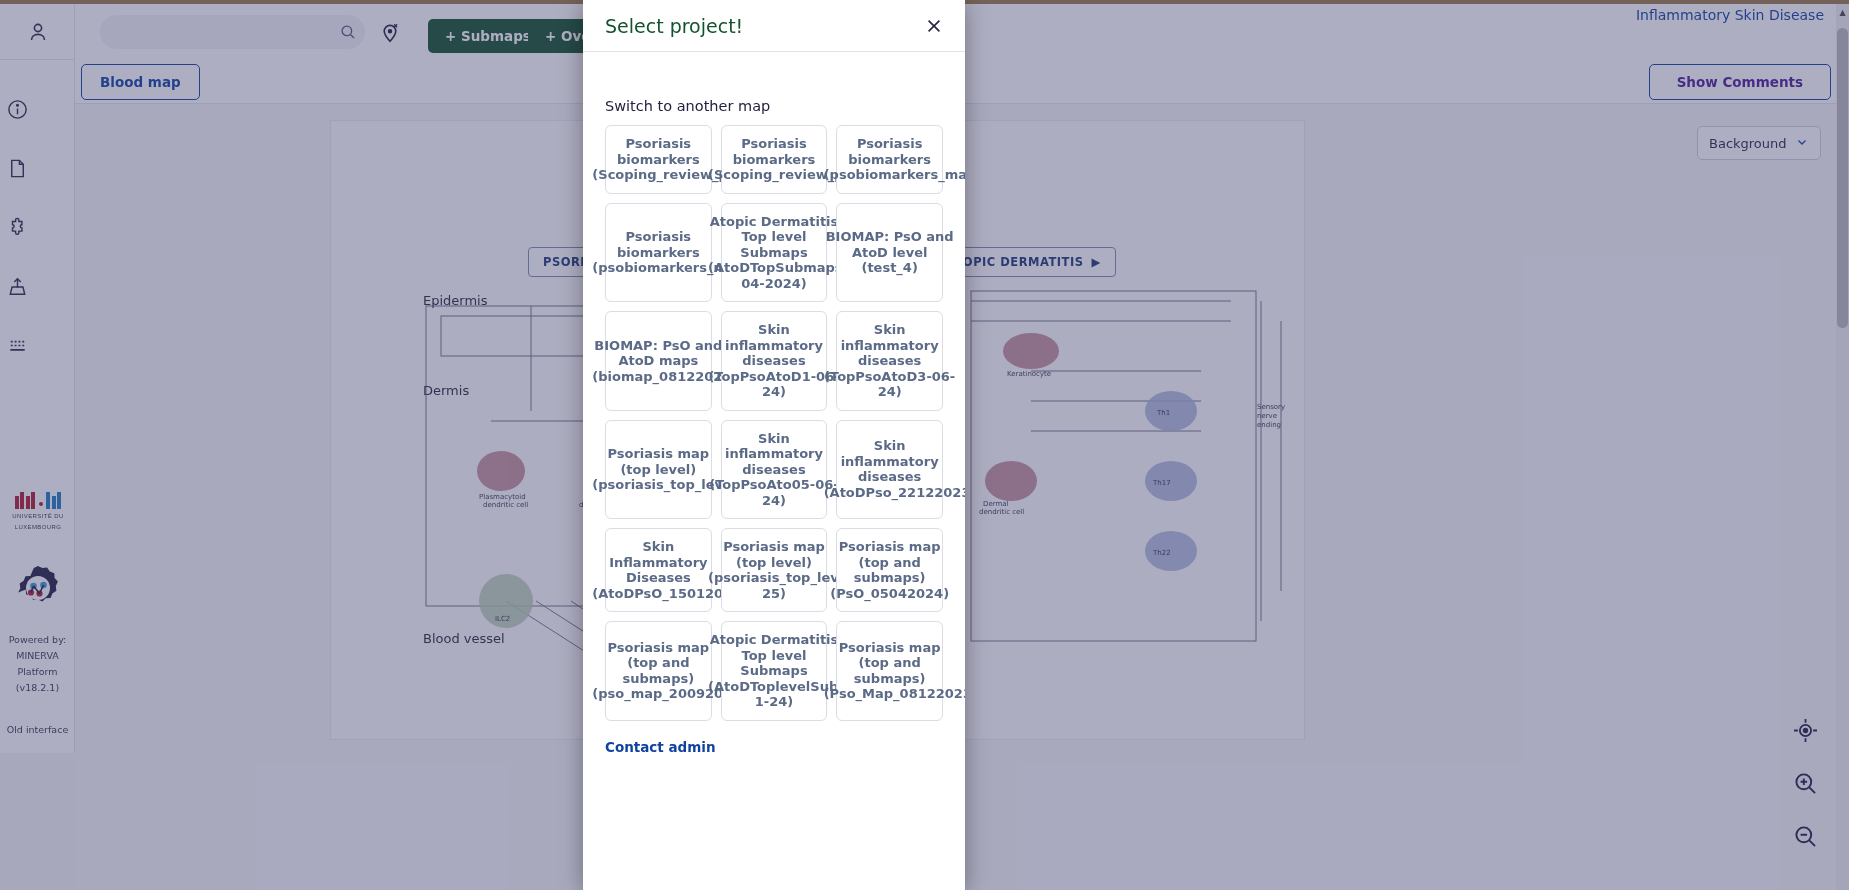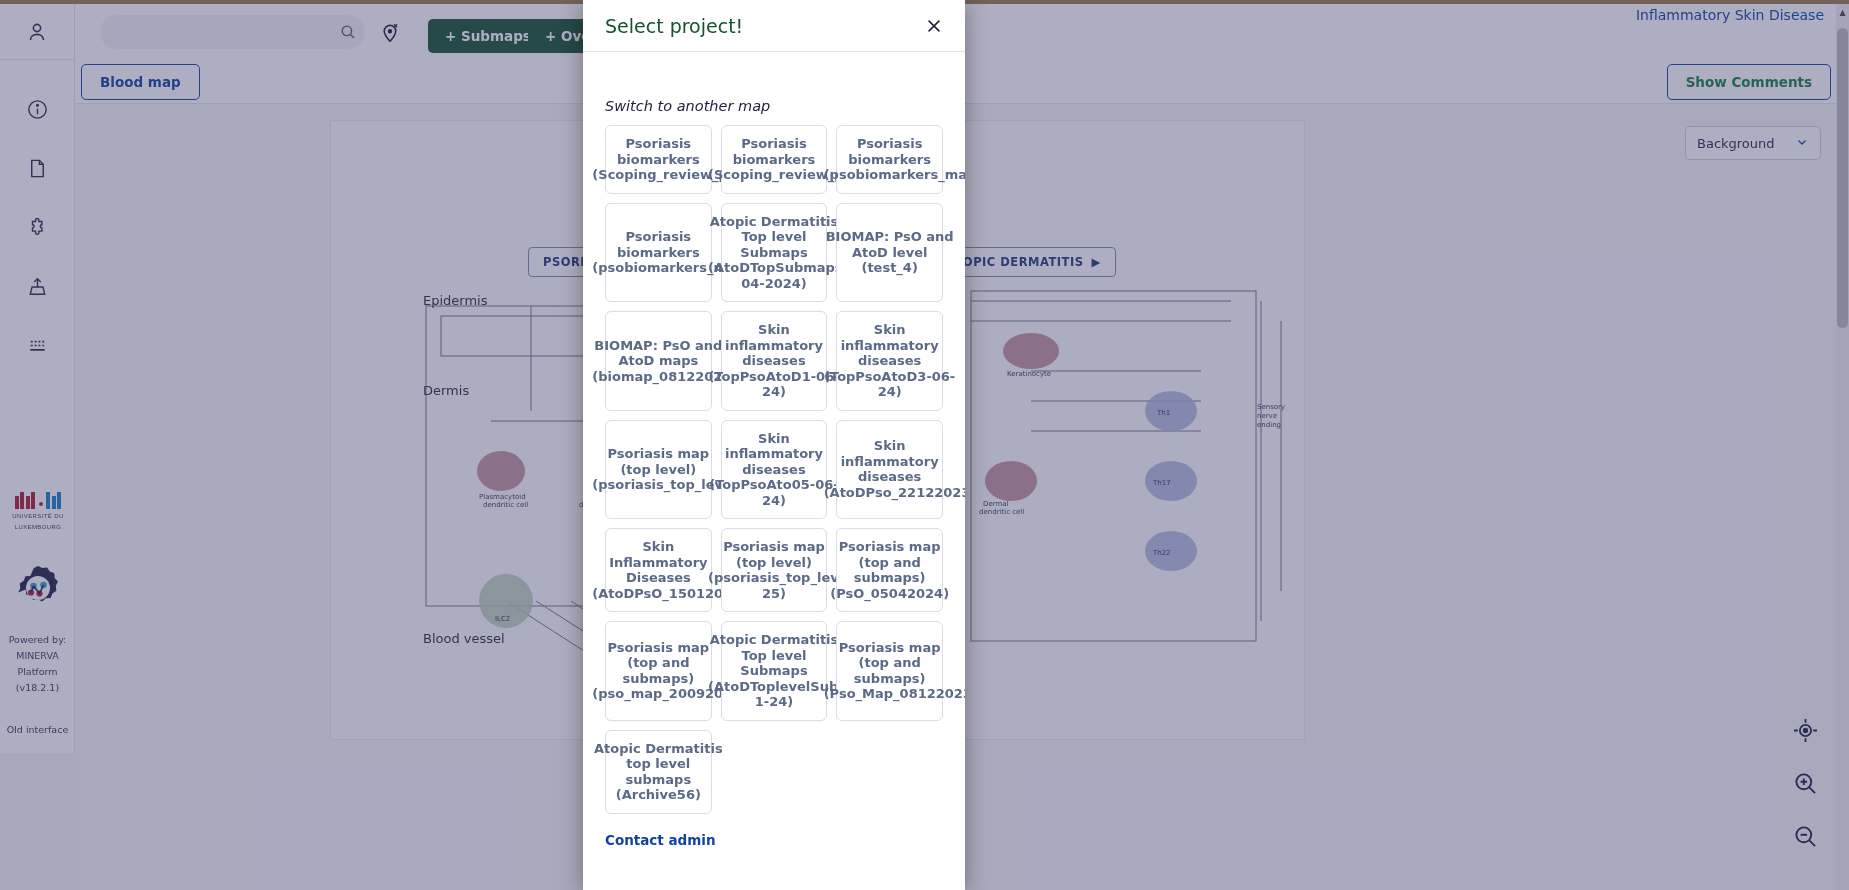--- a/index.html
+++ b/index.html
@@ -12,21 +12,21 @@
   .app { position: relative; width: 1849px; height: 890px; overflow: hidden; background:#f4f4f6; }
 
   
   .app-under { position:absolute; inset:0; }
 
   .topstrip { position:absolute; left:0; top:0; width:1849px; height:4px; background:#9c7b4a; }
 
   .sidebar {
     position:absolute; left:0; top:4px; width:75px; height:749px;
     background:#ffffff; border-right:1px solid #e3e3e8;
-    display:flex; flex-direction:column; align-items:center;
+    display:flex; flex-direction:column; align-items:flex-start;
   }
   .side-user { width:75px; height:56px; display:flex; align-items:center; justify-content:center;
                border-bottom:1px solid #e3e3e8; }
   .side-icons { margin-top:32px; display:flex; flex-direction:column; align-items:center; gap:25px; }
   .side-ic { width:34px; height:34px; display:flex; align-items:center; justify-content:center;
              color:#2b2a4a; cursor:pointer; }
   .side-ic svg { display:block; }
 
   .logo-unilu { position:absolute; left:8px; top:485px; width:60px; text-align:center; }
   .unilu-bars { display:flex; align-items:flex-end; justify-content:center; gap:1.5px; height:20px; position:relative;}
@@ -53,26 +53,26 @@
               font-family:"DejaVu Sans",sans-serif; white-space:nowrap; }
   .b-submaps { position:absolute; left:353px; top:15px; }
   .b-overlays { position:absolute; left:453px; top:15px; }
   .proj-name { position:absolute; right:25px; top:3px; font-size:14px; color:#10439f; font-weight:400; }
 
   .tabbar { position:absolute; left:75px; top:60px; right:0; height:44px; background:#fff;
             border-bottom:1px solid #e3e3e8; }
   .tab-main { position:absolute; left:6px; top:4px; border:1px solid #10439f; color:#10439f;
               background:#fff; border-radius:5px; font-size:13.5px; font-weight:600;
               padding:9px 18px; cursor:pointer; font-family:"DejaVu Sans",sans-serif;}
-  .btn-comments { position:absolute; right:18px; top:4px; border:1px solid #10439f; color:#15803d;
+  .btn-comments { position:absolute; right:18px; top:4px; border:1px solid #10439f; color:#4c1d95;
                   background:#fff; border-radius:5px; font-size:13.5px; font-weight:600;
-                  padding:9px 18px; cursor:pointer; font-family:"DejaVu Sans",sans-serif;margin-left:40px;}
+                  padding:9px 27px; cursor:pointer; font-family:"DejaVu Sans",sans-serif;margin-left:40px;}
 
   .canvas { position:absolute; left:75px; top:104px; right:0; bottom:0; background:#f7f7f9; overflow:hidden; }
-  .bg-select { position:absolute; right:28px; top:22px; width:136px; height:34px; background:#fff;
+  .bg-select { position:absolute; right:28px; top:22px; width:124px; height:34px; background:#fff;
                border:1px solid #cfcfdb; border-radius:5px; display:flex; align-items:center;
                justify-content:space-between; padding:0 11px; font-size:13px; color:#2b2a4a; cursor:pointer;}
   .map-img { position:absolute; left:255px; top:16px; width:975px; height:620px;
              background:#fdfdfd; border:1px solid #e8e8ee; overflow:hidden;}
   .biomap-badge { position:absolute; left:340px; top:80px; text-align:center; }
   .biomap-badge .ic { width:19px; height:17px; background:#3f6fd6; border-radius:2px; margin:0 auto 5px; }
   .biomap-badge .lb { font-size:12.5px; font-weight:700; color:#1e3f8f; }
   .pill { position:absolute; border:1px solid #7b8db5; border-radius:4px; background:#fff;
           font-size:11.5px; font-weight:700; letter-spacing:.5px; color:#1f3b78;
           padding:7px 14px; display:flex; align-items:center; gap:8px; }
@@ -95,21 +95,21 @@
     position:absolute; left:583px; top:0px; width:382px; height:890px;
     background:#fff; box-shadow:0 3px 22px rgba(0,0,0,.35);
     display:flex; flex-direction:column;
   }
   .modal-head { height:52px; flex:none; border-bottom:1px solid #e1e1e6;
                 display:flex; align-items:center; padding:0 16px 0 22px; }
   .modal-title { font-size:19px; color:#14532d; font-weight:400; flex:1; }
   .modal-close { width:30px; height:30px; border:none; background:transparent; cursor:pointer;
                  color:#23233f; display:flex; align-items:center; justify-content:center; }
   .modal-body { flex:1; padding:46px 22px 0 22px; overflow:hidden; }
-  .switch-lbl { font-size:14.5px; color:#23233f; margin-bottom:11px;font-style:italic; }
+  .switch-lbl { font-size:14.5px; color:#23233f; margin-bottom:11px; }
   .mapgrid { display:grid; grid-template-columns:repeat(3,1fr); gap:9px; }
   .mapbtn {
     border:1px solid #dcdce4; border-radius:6px; background:#fff;
     color:#5b6a86; font-weight:700; font-size:13px; line-height:15.5px;
     text-align:center; cursor:pointer; padding:10px 2px;
     min-height:57px; display:flex; align-items:center; justify-content:center;
     overflow:visible; white-space:normal; font-family:"DejaVu Sans",sans-serif;
   }
   .mapbtn span { display:block; width:132px; margin:0 -26px; }
   .contact { text-align:left; margin-top:16px; }
@@ -392,22 +392,19 @@
           </button>
           <button class="mapbtn">
             <span>Psoriasis map (top and submaps) (pso_map_20092023)</span>
           </button>
           <button class="mapbtn">
             <span>Atopic Dermatitis Top level Submaps (AtoDToplevelSubmaps1-1-24)</span>
           </button>
           <button class="mapbtn">
             <span>Psoriasis map (top and submaps) (Pso_Map_08122023)</span>
           </button>
-          <button class="mapbtn">
-            <span>Atopic Dermatitis top level submaps (Archive56)</span>
-          </button>
         </div>
       <div class="contact">
         <a>Contact admin</a>
       </div>
     </div>
   </div>
 </div>
 
 </body></html>

